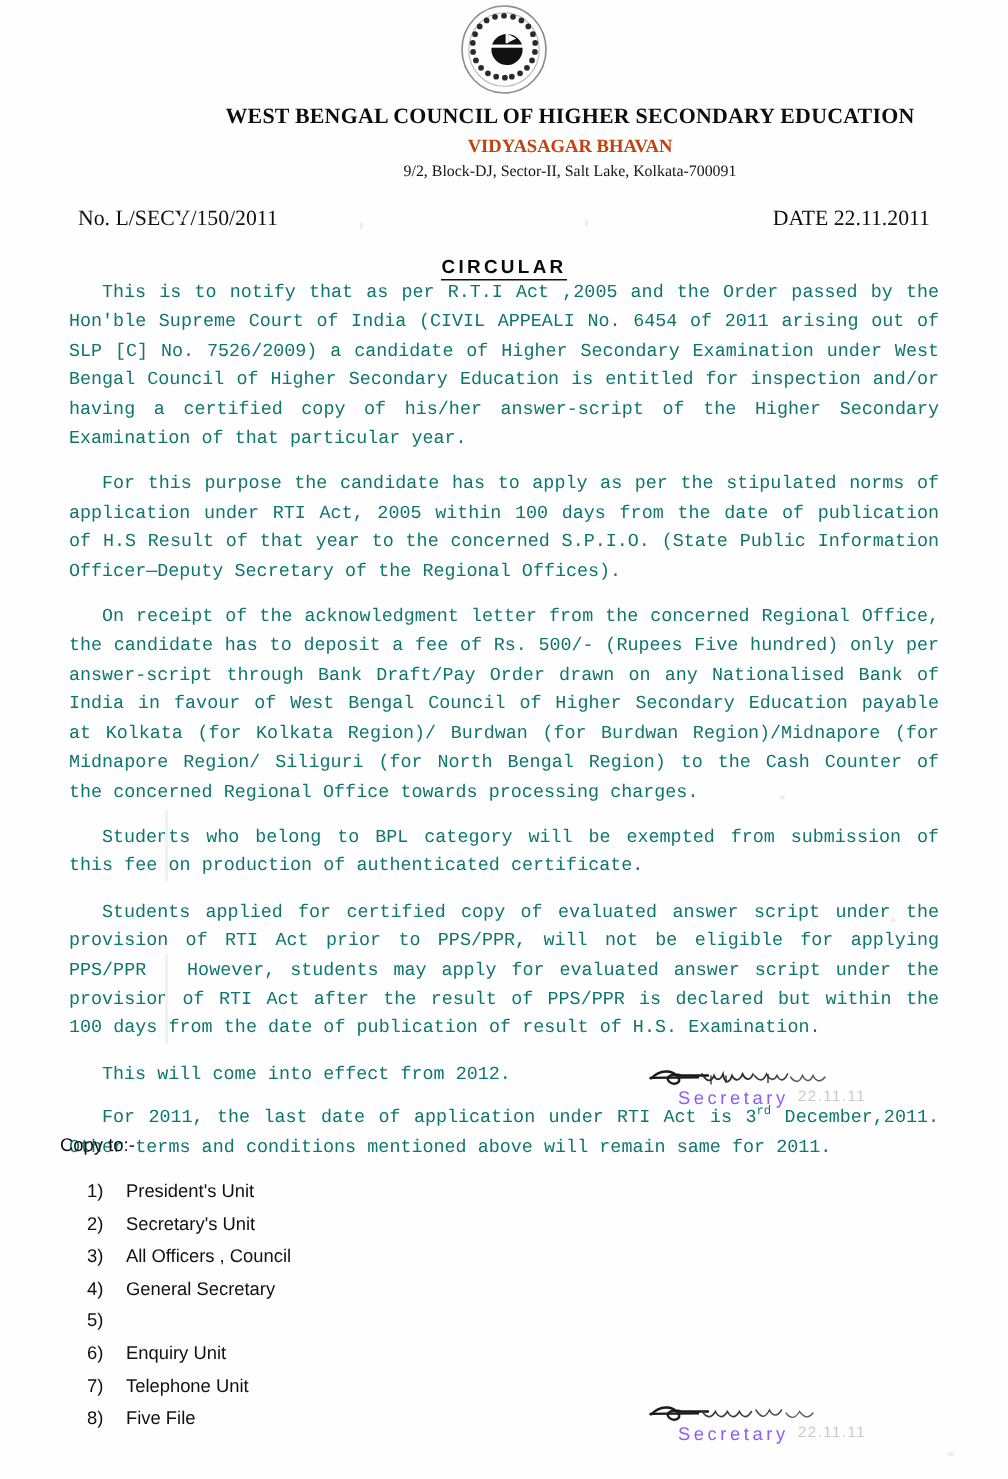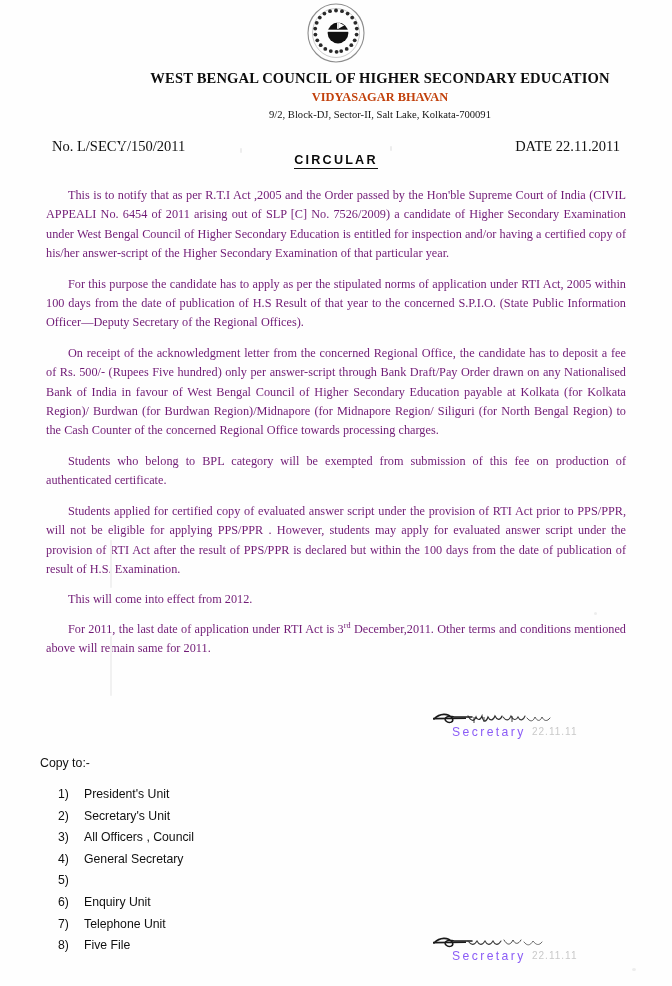--- a/index.html
+++ b/index.html
@@ -79,21 +79,21 @@
     font-size: 14.5px;
     color: #111;
   }
   .ref-no { white-space: nowrap; }
   .ref-date { white-space: nowrap; padding-right: 2px; }
 
   
   .circular-wrap {
     position: absolute;
     left: 0;
-    top: 150px;
+    top: 169px;
     width: 672px;
     text-align: center;
   }
   .circular {
     display: inline-block;
     font-family: "Liberation Sans", sans-serif;
     font-weight: bold;
     font-size: 12.6px;
     letter-spacing: 2.2px;
     border-bottom: 1.5px solid #111;
@@ -102,27 +102,27 @@
   }
 
   
   .body-block {
     position: absolute;
     left: 46px;
     top: 186px;
     width: 580px;
   }
   .para {
-    font-family: Liberation Serif, serif;
+    font-family: Liberation Mono, monospace;
     font-size: 12.25px;
     line-height: 19.4px;
     text-align: justify;
     text-indent: 22px;
     margin: 0 0 11px 0;
-    color: #701a75;
+    color: #0f766e;
     word-spacing: 0.1px;
   }
   .para.tight { margin-bottom: 10px; }
   sup.ord {
     font-size: 8.2px;
     vertical-align: super;
     line-height: 0;
   }
 
   

